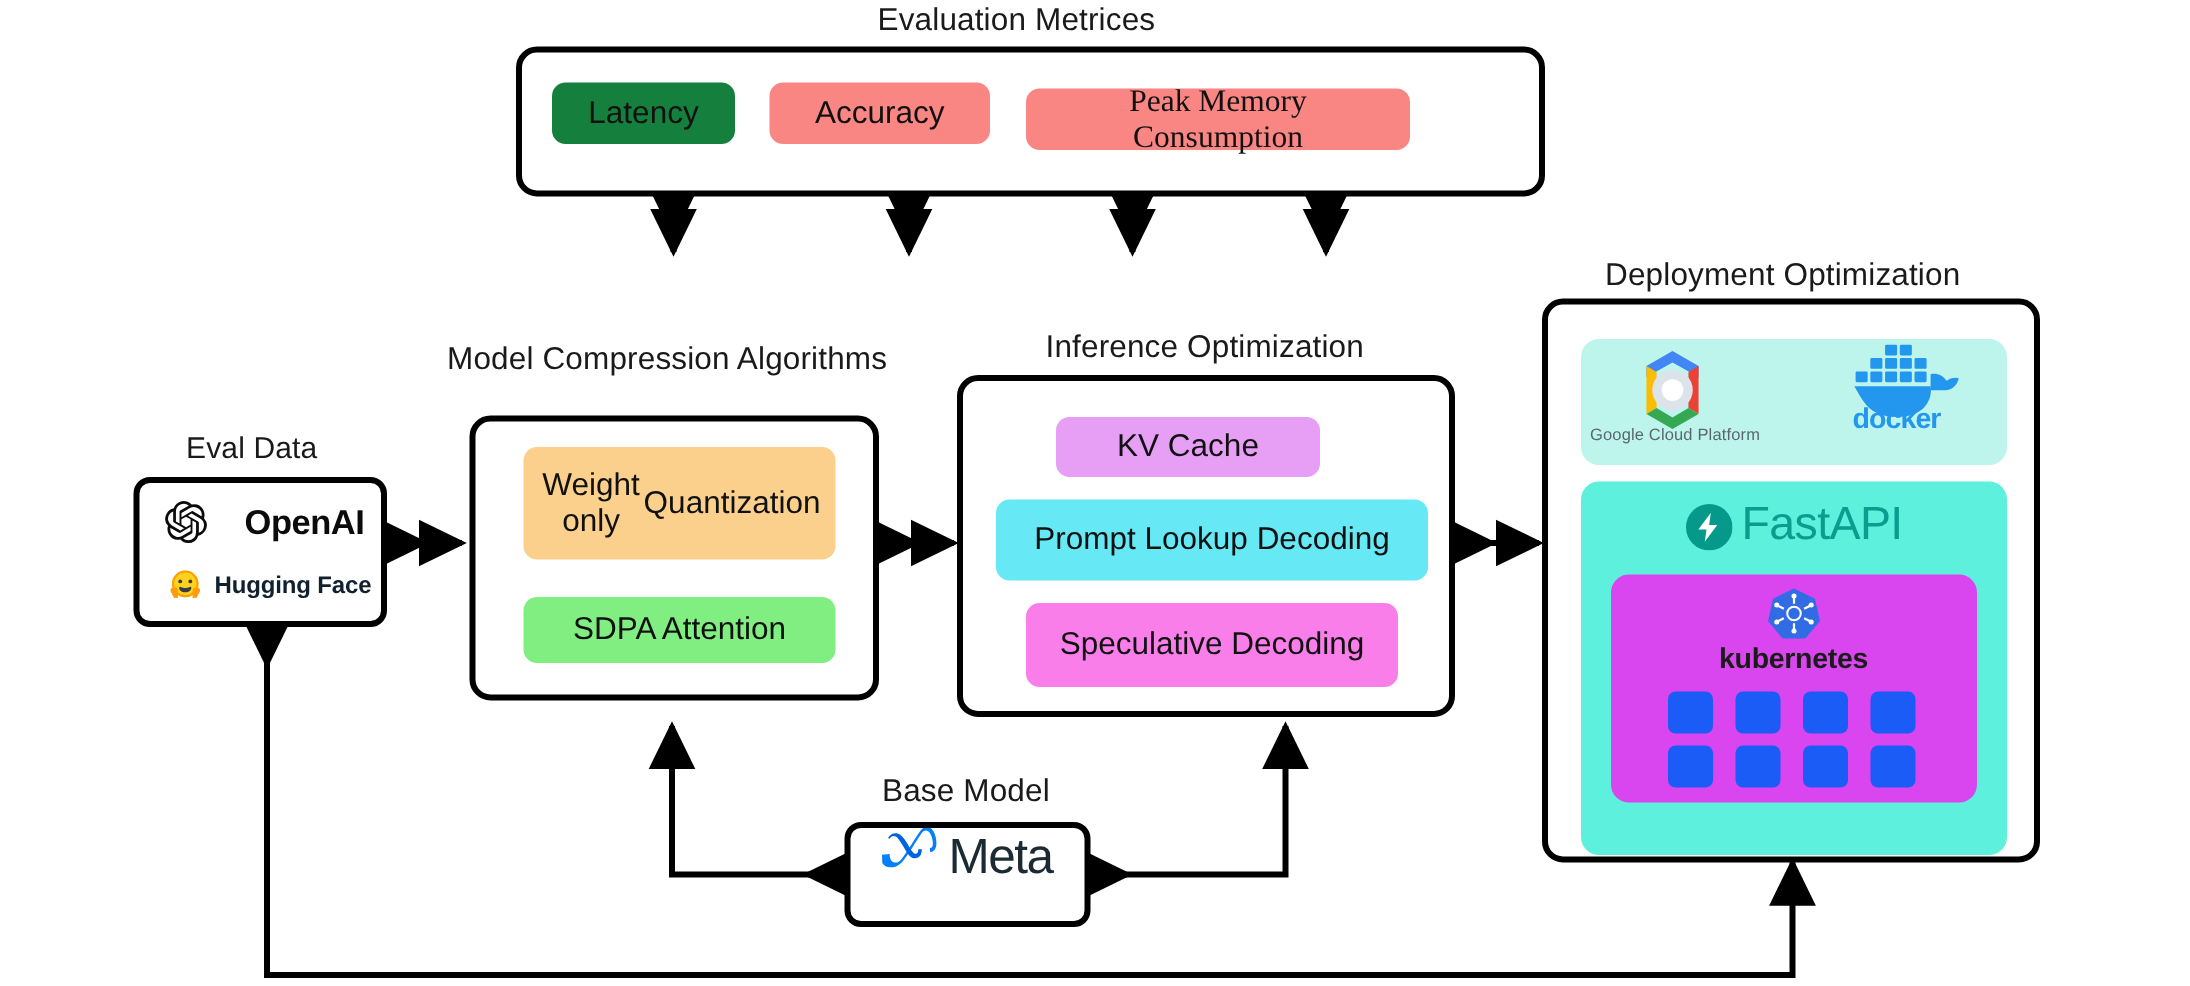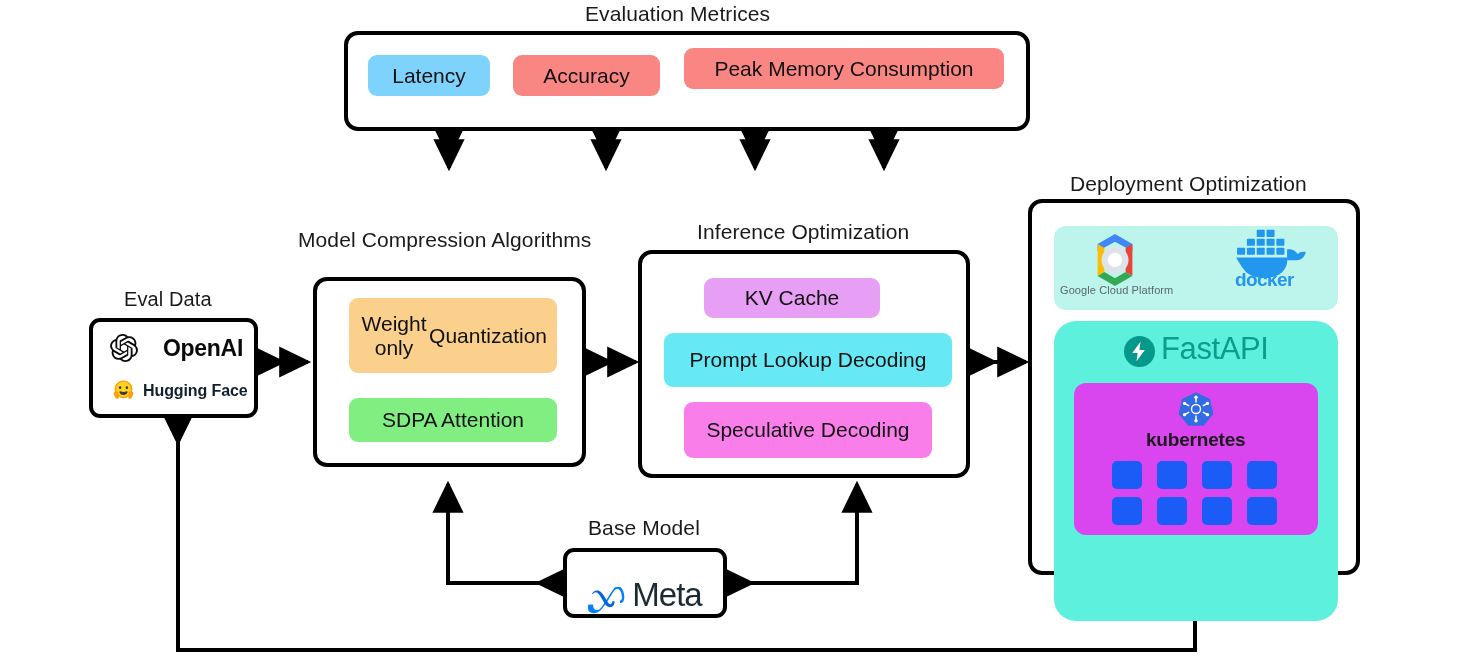--- a/index.html
+++ b/index.html
@@ -120,23 +120,23 @@
     </g>
 
     <g stroke="#000" stroke-width="4" fill="none">
       <path d="M178,418 L178,650 L1195,650 L1195,575" marker-end="url(#ah)" marker-start="url(#ahs)"></path>
     </g>
   </svg>
 
   <div class="caption" style="left:585px;top:2px;">Evaluation Metrices</div>
 
   <div class="panel" style="left:344px;top:31px;width:686px;height:100px;">
-    <div class="pill" style="left:20px;top:20px;width:122px;height:41px;background:#7dd3fc;">Latency</div>
+    <div class="pill" style="left:20px;top:20px;width:122px;height:41px;background:#15803d;">Latency</div>
     <div class="pill" style="left:165px;top:20px;width:147px;height:41px;background:#FA8684;">Accuracy</div>
-    <div class="pill" style="left:336px;top:13px;width:320px;height:41px;background:#FA8684;">Peak Memory Consumption</div>
+    <div class="pill" style="left:336px;top:24px;width:256px;height:41px;background:#FA8684;font-family:Liberation Serif, serif;">Peak Memory Consumption</div>
   </div>
 
   <div class="caption" style="left:124px;top:288px;font-size:20px;">Eval Data</div>
 
   <div class="panel" style="left:89px;top:318px;width:169px;height:100px;border-radius:11px;">
 
     <div class="eval-row" style="left:17px;top:12px;gap:20px;">
       <svg width="28" height="28" viewBox="0 0 24 24">
         <path fill="#0b0b0b" d="M22.28 9.82a5.99 5.99 0 0 0-.52-4.91 6.05 6.05 0 0 0-6.52-2.9A6.06 6.06 0 0 0 4.98 4.18a5.99 5.99 0 0 0-4 2.9 6.05 6.05 0 0 0 .75 7.1 5.98 5.98 0 0 0 .51 4.91 6.05 6.05 0 0 0 6.52 2.9A5.98 5.98 0 0 0 13.26 24a6.06 6.06 0 0 0 5.77-4.21 5.99 5.99 0 0 0 4-2.9 6.06 6.06 0 0 0-.75-7.07zm-9.02 12.6a4.48 4.48 0 0 1-2.88-1.04l.14-.08 4.78-2.76a.79.79 0 0 0 .39-.68v-6.74l2.02 1.17a.07.07 0 0 1 .04.06v5.58a4.5 4.5 0 0 1-4.49 4.49zM3.6 18.3a4.47 4.47 0 0 1-.53-3l.14.09 4.79 2.76a.77.77 0 0 0 .78 0l5.84-3.37v2.33a.08.08 0 0 1-.03.07L9.74 19.99a4.5 4.5 0 0 1-6.14-1.64zM2.34 7.9a4.48 4.48 0 0 1 2.34-1.97V11.6a.77.77 0 0 0 .38.67l5.81 3.36-2.02 1.17a.08.08 0 0 1-.07 0L3.96 14a4.5 4.5 0 0 1-1.62-6.1zm16.6 3.87-5.84-3.4L15.12 7.2a.08.08 0 0 1 .07 0l4.83 2.79a4.49 4.49 0 0 1-.68 8.1v-5.67a.79.79 0 0 0-.4-.67zm2.01-3.03-.14-.09-4.78-2.79a.78.78 0 0 0-.79 0L9.4 9.23V6.9a.07.07 0 0 1 .03-.07l4.83-2.79a4.49 4.49 0 0 1 6.67 4.65zM8.3 12.86l-2.02-1.16a.08.08 0 0 1-.04-.06V6.07a4.49 4.49 0 0 1 7.37-3.45l-.14.08L8.69 5.46a.79.79 0 0 0-.39.68zm1.1-2.37 2.6-1.5 2.61 1.5v3l-2.6 1.5-2.61-1.5z"></path>
       </svg>
@@ -207,21 +207,21 @@
             <rect x="33" y="22" width="9" height="8" rx="1"></rect>
             <rect x="44" y="22" width="9" height="8" rx="1"></rect>
             <path d="M-1 33 h57 c1 6 -1 12 -5 16 -5 5 -13 7 -21 7 -9 0 -17 -3 -22 -9 -4 -5 -6 -9 -9 -14z"></path>
             <path d="M56 24 c5 -1 9 1 12 5 2 -2 6 -3 9 -2 -1 5 -5 9 -10 9 h-11z"></path>
           </g>
         </svg>
         <div class="docker-label" style="left:-1px;top:41px;">docker</div>
       </div>
     </div>
 
-    <div class="dep-band" style="left:22px;top:118px;width:284px;height:300px;background:#5DF0DC;border-radius:22px;">
+    <div class="dep-band" style="left:22px;top:118px;width:284px;height:249px;background:#5DF0DC;">
       <div style="position:absolute;left:70px;top:12px;display:flex;align-items:center;">
         <svg width="31" height="31" viewBox="0 0 32 32">
           <circle cx="16" cy="16" r="16" fill="#05998b"></circle>
           <path fill="#ffffff" d="M17.1 6 8.5 17.5h5.6L12.9 26l8.6-11.5h-5.6z"></path>
         </svg>
         <span class="fastapi-text" style="position:relative;left:6px;top:-2px;">FastAPI</span>
       </div>
 
       <div style="position:absolute;left:20px;top:62px;width:244px;height:152px;background:#d946ef;border-radius:12px;">
         <svg width="36" height="36" viewBox="0 0 32 32" style="position:absolute;left:104px;top:8px;">
@@ -253,21 +253,21 @@
         <div class="k8s-sq" style="left:38px;top:114px;"></div>
         <div class="k8s-sq" style="left:83px;top:114px;"></div>
         <div class="k8s-sq" style="left:128px;top:114px;"></div>
         <div class="k8s-sq" style="left:173px;top:114px;"></div>
       </div>
     </div>
   </div>
 
   <div class="caption" style="left:588px;top:516px;">Base Model</div>
 
-  <div class="panel" style="left:563px;top:548px;width:164px;height:70px;border-radius:11px;display:flex;align-items:flex-end;justify-content:center;">
+  <div class="panel" style="left:563px;top:548px;width:164px;height:70px;border-radius:11px;display:flex;align-items:flex-start;justify-content:center;">
     <svg width="40" height="27" viewBox="0 0 44 28">
       <path fill="#0081FB" d="M5.6 18.3c0 2 .4 3.6 1 4.5.8 1.2 2 1.7 3.2 1.7 1.6 0 3-.4 5.8-4.3 2.3-3.1 5-7.5 6.8-10.3l3-4.7c2.1-3.3 4.6-7 7.4-7 1.8 0 3.5 1.1 4.9 3.3 1.5 2.5 2.2 5.6 2.2 8.8 0 1.9-.4 3.3-1 4.4-.6 1-1.8 2.1-3.7 2.1v-2.9c1.7 0 2.1-1.5 2.1-3.3 0-2.5-.6-5.3-1.9-7.3-.9-1.4-2-2.3-3.3-2.3-1.4 0-2.5 1-3.7 2.9-.7 1-1.3 1.8-2.1 3.1l-2.9 4.6c-3.9 6.2-4.9 7.6-6.9 10.2-3.4 4.5-6.3 6.2-10.2 6.2-3 0-4.9-1.3-6.1-3.2C.3 23.2 0 21.1 0 18.7z"></path>
       <path fill="#0064E0" d="M4.4 6.5C5.7 4.4 7.7 3 9.9 3c1.3 0 2.6.4 3.9 1.5 1.5 1.2 3 3.2 5 6.4l.7 1.2c1.7 2.8 2.6 4.2 3.2 4.9.7.9 1.2 1.1 1.8 1.1 1.7 0 2.1-1.5 2.1-3.3l2.6-.1c0 2-.4 3.4-1 4.5-.7 1.1-1.9 2.1-4 2.1-1.3 0-2.4-.3-3.7-1.5-1-.9-2.1-2.5-3-4l-2.6-4.4c-1.3-2.2-2.5-3.8-3.2-4.6-.7-.8-1.7-1.8-3.2-1.8-1.2 0-2.2.8-3.1 2.1z"></path>
       <path fill="#1C2B33" d="M9.8 6c-1.2 0-2.2.8-3.1 2.1-1.2 1.9-2 4.7-2 7.4 0 1.1.1 2.1.4 2.8-.9-1.5-1.5-3.4-1.5-5.8 0-2.8.8-5.6 2.1-7.6C7 2.9 9 1.5 11.2 1.5z" opacity="0"></path>
       <text x="0" y="0" fill="none"></text>
     </svg>
     <span class="meta-text">Meta</span>
   </div>
 
 </div>

